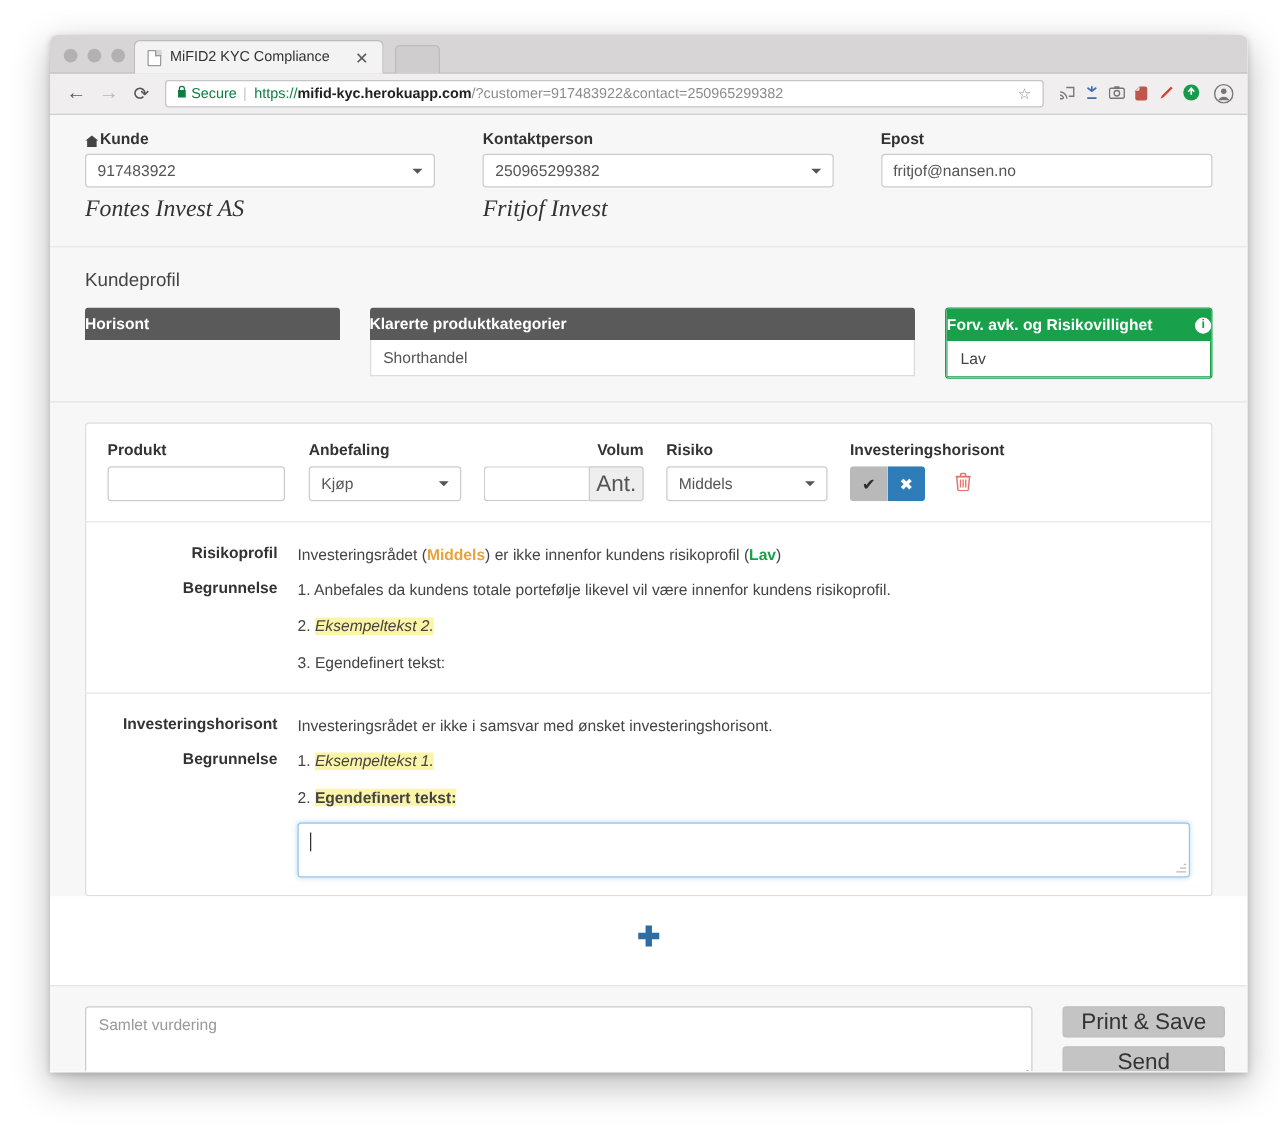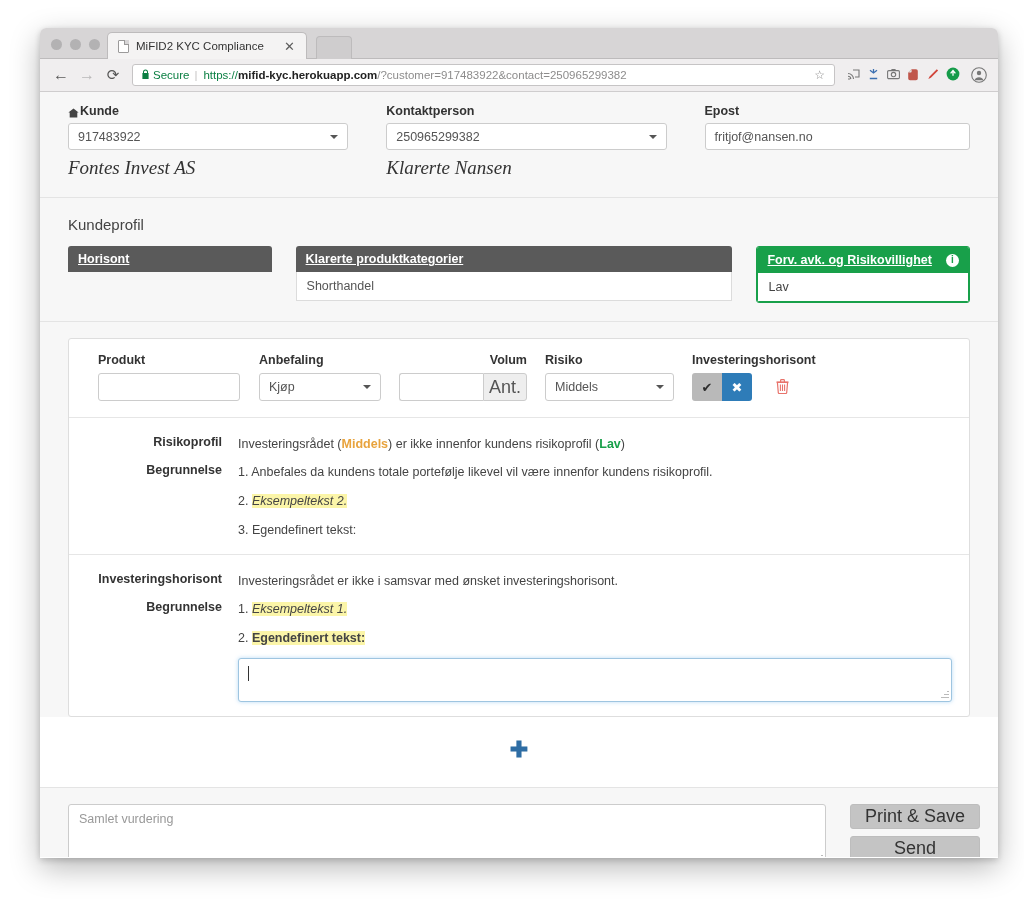--- a/index.html
+++ b/index.html
@@ -167,22 +167,22 @@
     font-style: italic; font-size: 19px; color: #333;
     margin-top: 7px;
   }
   .kundeprofil-title {
     font-size: 15px; color: #444; margin: 2px 0 13px 0;
   }
   .panel { border-radius: 3px; overflow: hidden; }
   .panel-head {
     background: #5a5a5a; color: #fff;
     font-size: 12.5px; font-weight: bold;
-    padding: 6px 10px;
-    display: flex; align-items: center; justify-content: space-between; text-decoration: underline;
+    padding: 6px 0;
+    display: flex; align-items: center; justify-content: space-between;
   }
   .panel-body {
     background: #fff; border: 1px solid #dcdcdc; border-top: none;
     font-size: 12.5px; color: #555;
     padding: 7px 10px;
   }
   .panel.green .panel-head { background: #18a04a; }
   .panel.green { border: 1px solid #18a04a; }
   .panel.green .panel-body { border-color: #18a04a; color: #444; }
   .info-badge {
@@ -427,21 +427,21 @@
               <span class="caret"></span>
             </div>
             <div class="sub-name">Fontes Invest AS</div>
           </div>
           <div class="col" style="width:304px; margin-right:38px;">
             <div class="field-label">Kontaktperson</div>
             <div class="ctrl">
               <span>250965299382</span>
               <span class="caret"></span>
             </div>
-            <div class="sub-name">Klarerte Nansen</div>
+            <div class="sub-name">Fritjof Invest</div>
           </div>
           <div class="col" style="width:288px;">
             <div class="field-label">Epost</div>
             <div class="ctrl">
               <span>fritjof@nansen.no</span>
             </div>
           </div>
         </div>
       </div>
 
@@ -461,21 +461,21 @@
               <span class="info-badge">i</span>
             </div>
             <div class="panel-body">Lav</div>
           </div>
         </div>
       </div>
 
       <div class="card">
 
         <div class="card-row">
-          <div class="col" style="width:142px; margin-right:19px;margin-left:12px;">
+          <div class="col" style="width:142px; margin-right:19px;">
             <div class="col-label">Produkt</div>
             <input class="txt-input" type="text" value="" style="">
           </div>
           <div class="col" style="width:122px; margin-right:18px;">
             <div class="col-label">Anbefaling</div>
             <div class="select-ctrl">
               <span>Kjøp</span>
               <span class="caret"></span>
             </div>
           </div>

